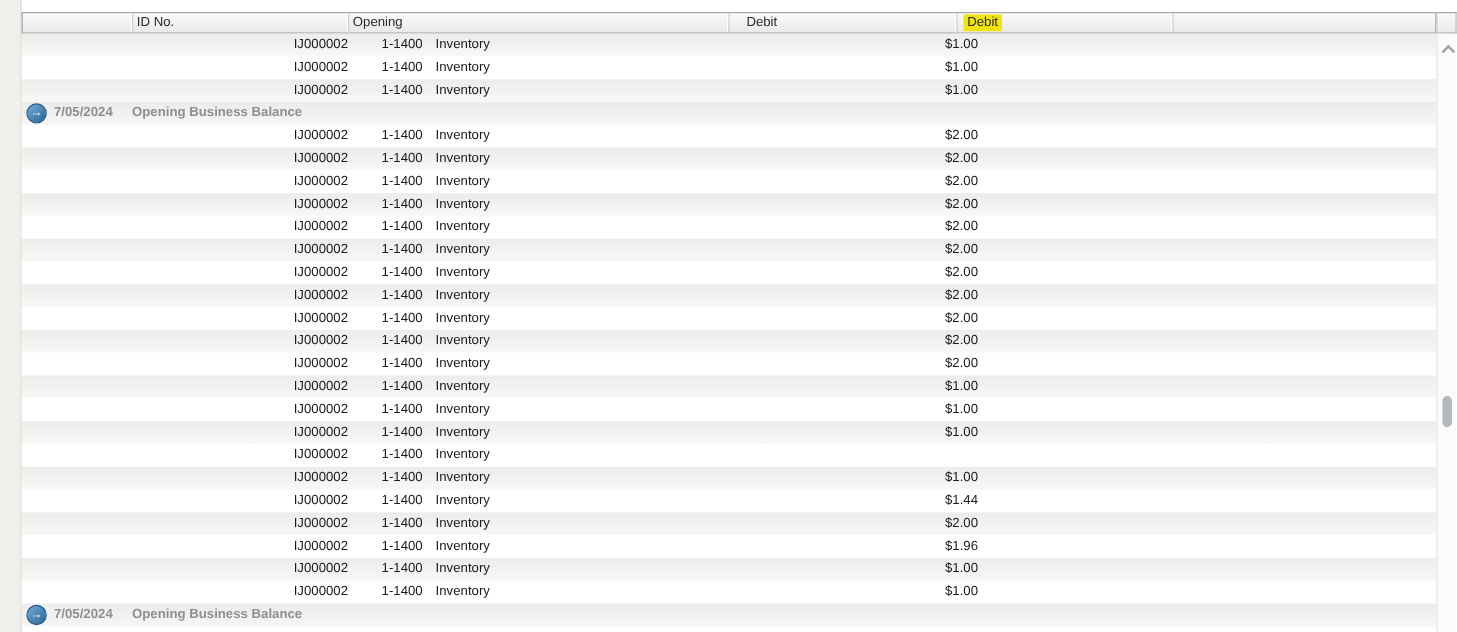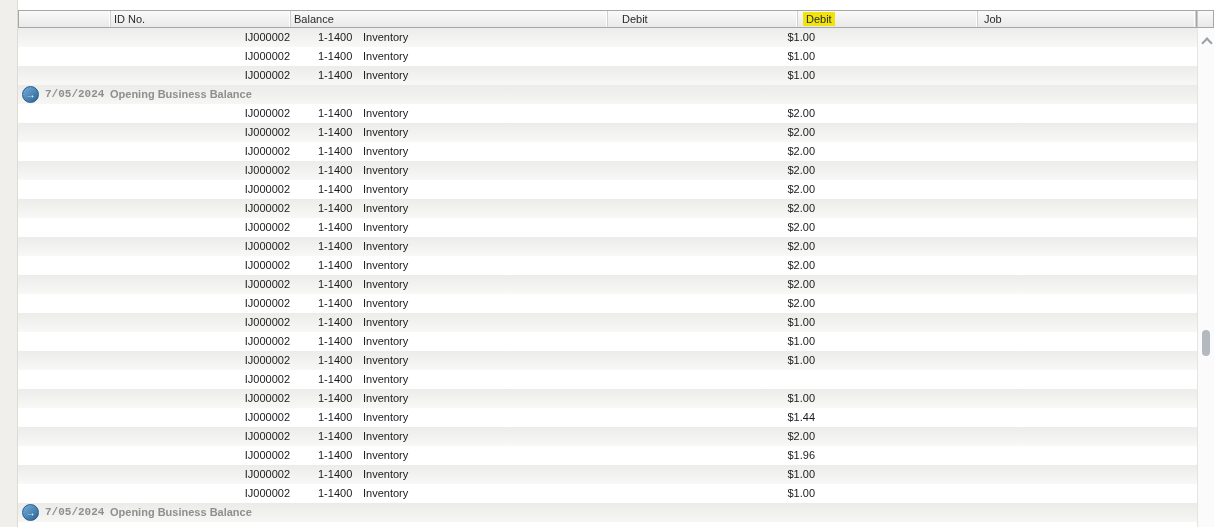--- a/index.html
+++ b/index.html
@@ -39,44 +39,43 @@
   .acc-no{display:inline-block;width:45px;}
   .hl-val{display:inline-block;background:var(--hl,#f0e40c);
        margin-right:-16px;padding:0 14px 0 12px;line-height:17px;}
   
   .row.group{position:relative;background:linear-gradient(180deg,#ebebea,#f6f6f5);
        color:var(--grouptext,#8f8f8f);font-weight:bold;align-items:center;}
   .g-icon{margin-left:4px;width:15px;height:15px;border-radius:50%;flex:none;
        background:linear-gradient(135deg,#74add9,#2a6496);border:1px solid #255a8c;
        color:#ffffff;display:flex;align-items:center;justify-content:center;
        font-size:10px;font-weight:bold;line-height:1;}
-  .g-date{margin-left:6px;font-family:Liberation Mono, monospace;}
+  .g-date{margin-left:6px;}
   .g-label{position:absolute;left:92px;top:0;line-height:19px;text-align:center;}
   
   .scrollbar{position:absolute;left:1197px;top:28px;width:17px;height:499px;
        background:#fbfbfb;border-left:1px solid #e4e4e4;box-sizing:border-box;}
   .sb-up{position:absolute;top:11px;left:5px;width:6px;height:6px;
        border-top:2px solid #9aa0a6;border-right:2px solid #9aa0a6;
        transform:rotate(-45deg);}
   .sb-thumb{position:absolute;top:302px;left:4px;width:8px;height:26px;
        background:#b4b9c0;border-radius:4px;}
 </style>
 </head>
 <body>
 
 <div class="app" style="--hl: #f0e40c; --grouptext: #8f8f8f;">
   <div class="left-strip"></div>
 
   <div class="header">
       <div class="hcell hc0"></div>
       <div class="hcell hc1">ID No.</div>
-      <div class="hcell hc2">Balance</div>
+      <div class="hcell hc2">Opening</div>
       <div class="hcell hc3">Debit</div>
       <div class="hcell hc4"><span class="hl">Debit</span></div>
-      <div class="hcell hc5">Job</div>
     </div>
   <div class="header-ext"></div>
 
   <div class="rows">
       <div class="row entry gray">
         <div class="cell c0"></div>
         <div class="cell c1">IJ000002</div>
         <div class="cell c2"><span class="acc-no">1-1400</span><span>Inventory</span></div>
         <div class="cell c3">$1.00</div>
         <div class="cell c4"></div>

